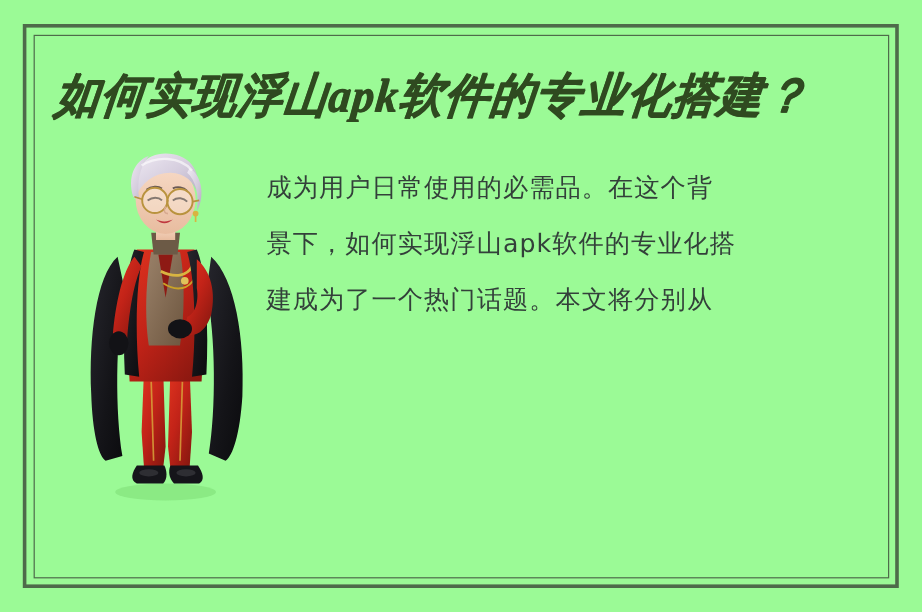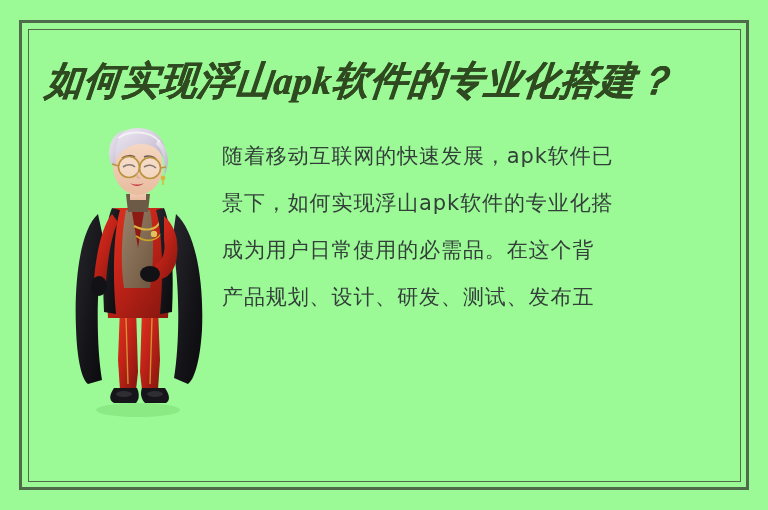--- a/index.html
+++ b/index.html
@@ -98,24 +98,23 @@
 <body>
 
 <div id="poster">
 
   <div class="frame-outer"></div>
   <div class="frame-inner"></div>
 
   <div class="title">如何实现浮山apk软件的专业化搭建？</div>
 
   <div class="body-copy">
-    <span class="line">随着移动互联网的快速发展，apk软件已</span>
+    <span class="line">成为用户日常使用的必需品。在这个背</span>
     <span class="line">景下，如何实现浮山apk软件的专业化搭</span>
-    <span class="line">成为用户日常使用的必需品。在这个背</span>
-    <span class="line">产品规划、设计、研发、测试、发布五</span>
+    <span class="line">建成为了一个热门话题。本文将分别从</span>
   </div>
 
   <div class="figure">
     <svg viewBox="0 0 152 296" xmlns="http://www.w3.org/2000/svg">
       <defs>
         <linearGradient id="hairG" x1="0" y1="0" x2="1" y2="1">
           <stop offset="0%" stop-color="#efeaf3"></stop>
           <stop offset="55%" stop-color="#d4ccdd"></stop>
           <stop offset="100%" stop-color="#b3a9c0"></stop>
         </linearGradient>

